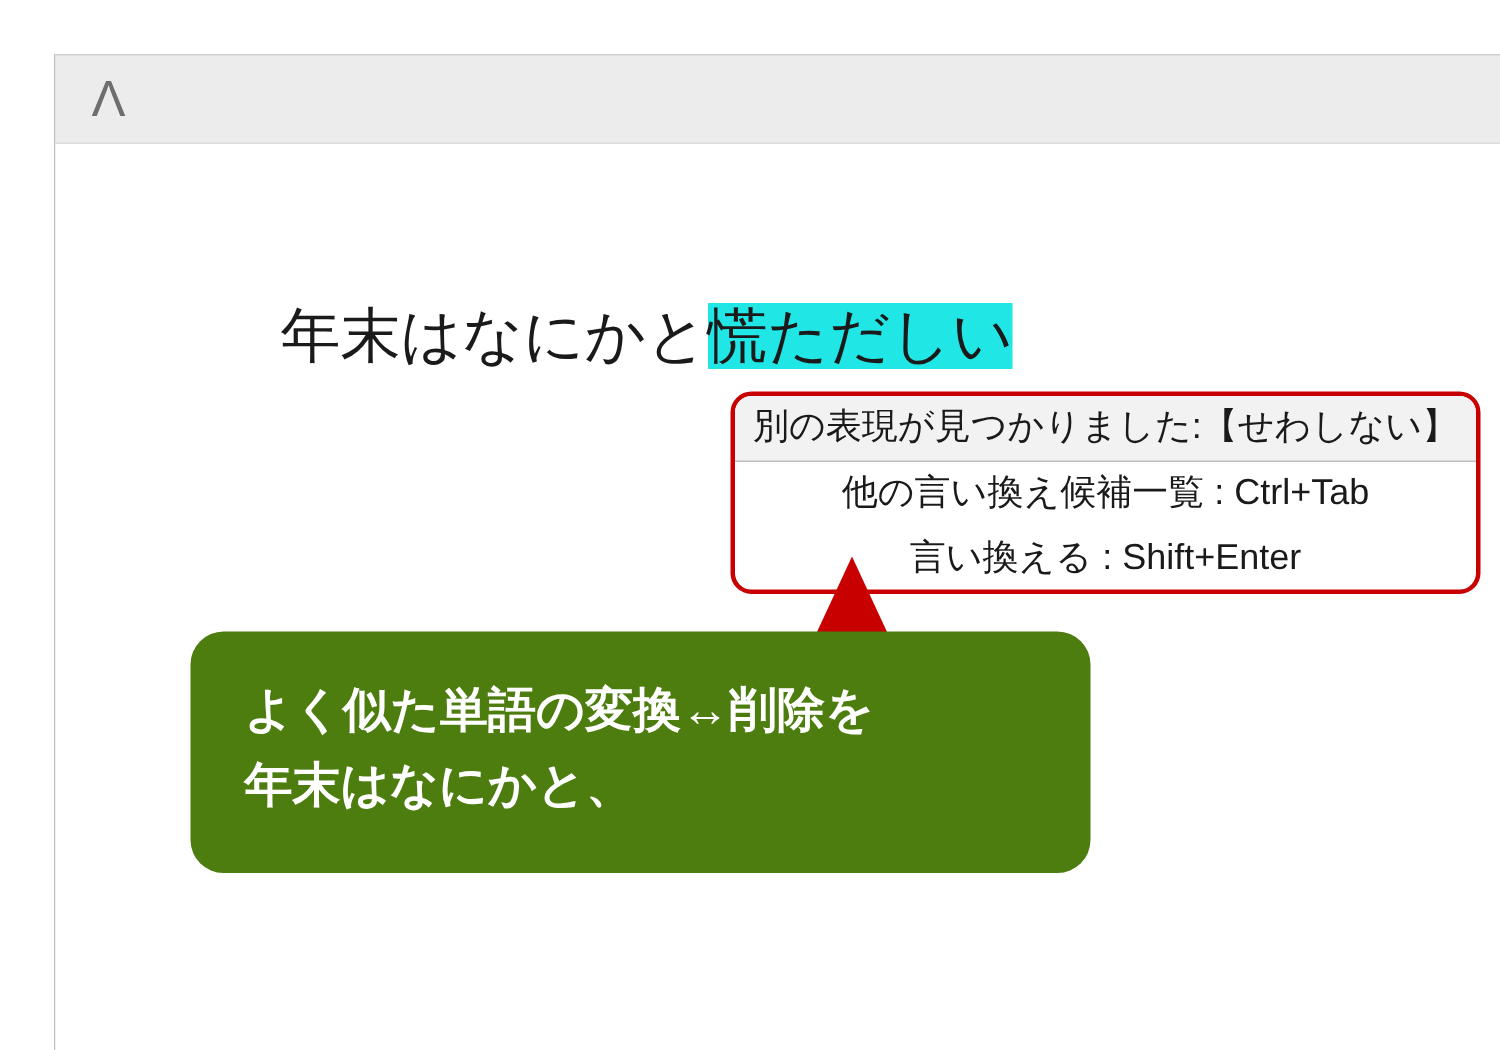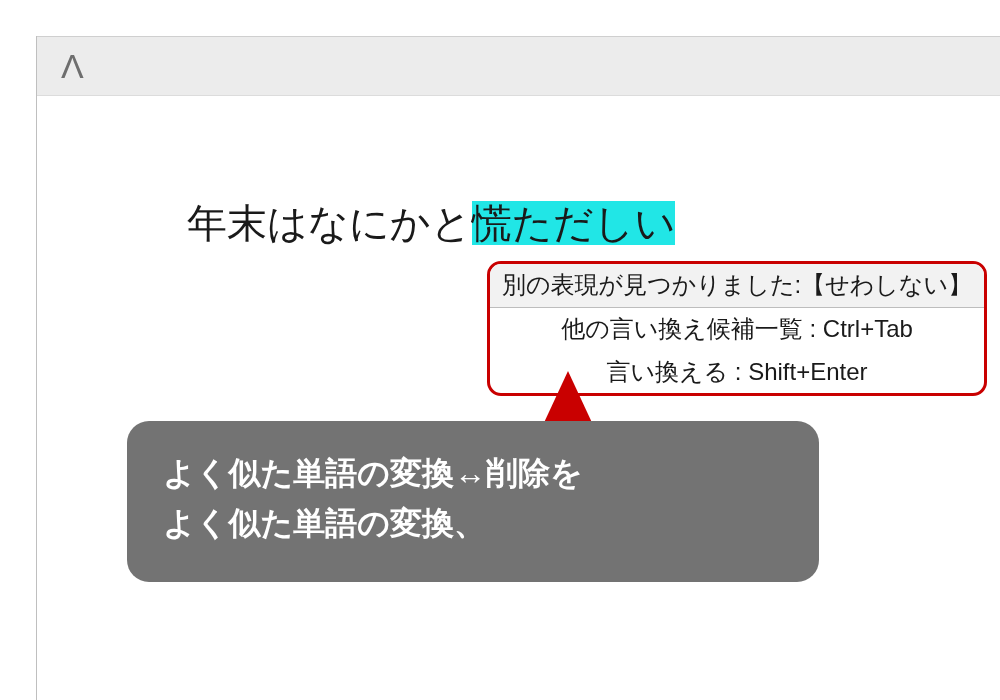--- a/index.html
+++ b/index.html
@@ -74,22 +74,22 @@
     white-space: nowrap;
   }
   .tooltip .row.first {
     background: #f2f2f2;
     border-bottom: 1px solid #bdbdbd;
   }
   .callout {
     position: absolute;
     left: 90px;
     top: 325px;
-    width: 692px;
-    background: #737373;
+    width: 600px;
+    background: #4d7c0f;
     color: #fff;
     border-radius: 22px;
     padding: 28px 36px 34px 36px;
     font-size: 32px;
     font-weight: 700;
     line-height: 1.55;
     box-sizing: border-box;
   }
   .callout-tail {
     position: absolute;
@@ -120,17 +120,17 @@
     <div class="tooltip">
       <div class="row first">別の表現が見つかりました:【せわしない】</div>
       <div class="row">他の言い換え候補一覧 : Ctrl+Tab</div>
       <div class="row">言い換える : Shift+Enter</div>
     </div>
 
     <div class="callout-tail"></div>
 
     <div class="callout">
       <div>よく似た単語の変換↔削除を</div>
-      <div>よく似た単語の変換、</div>
+      <div>年末はなにかと、</div>
     </div>
 
   </div>
 </div>
 
 </body></html>

